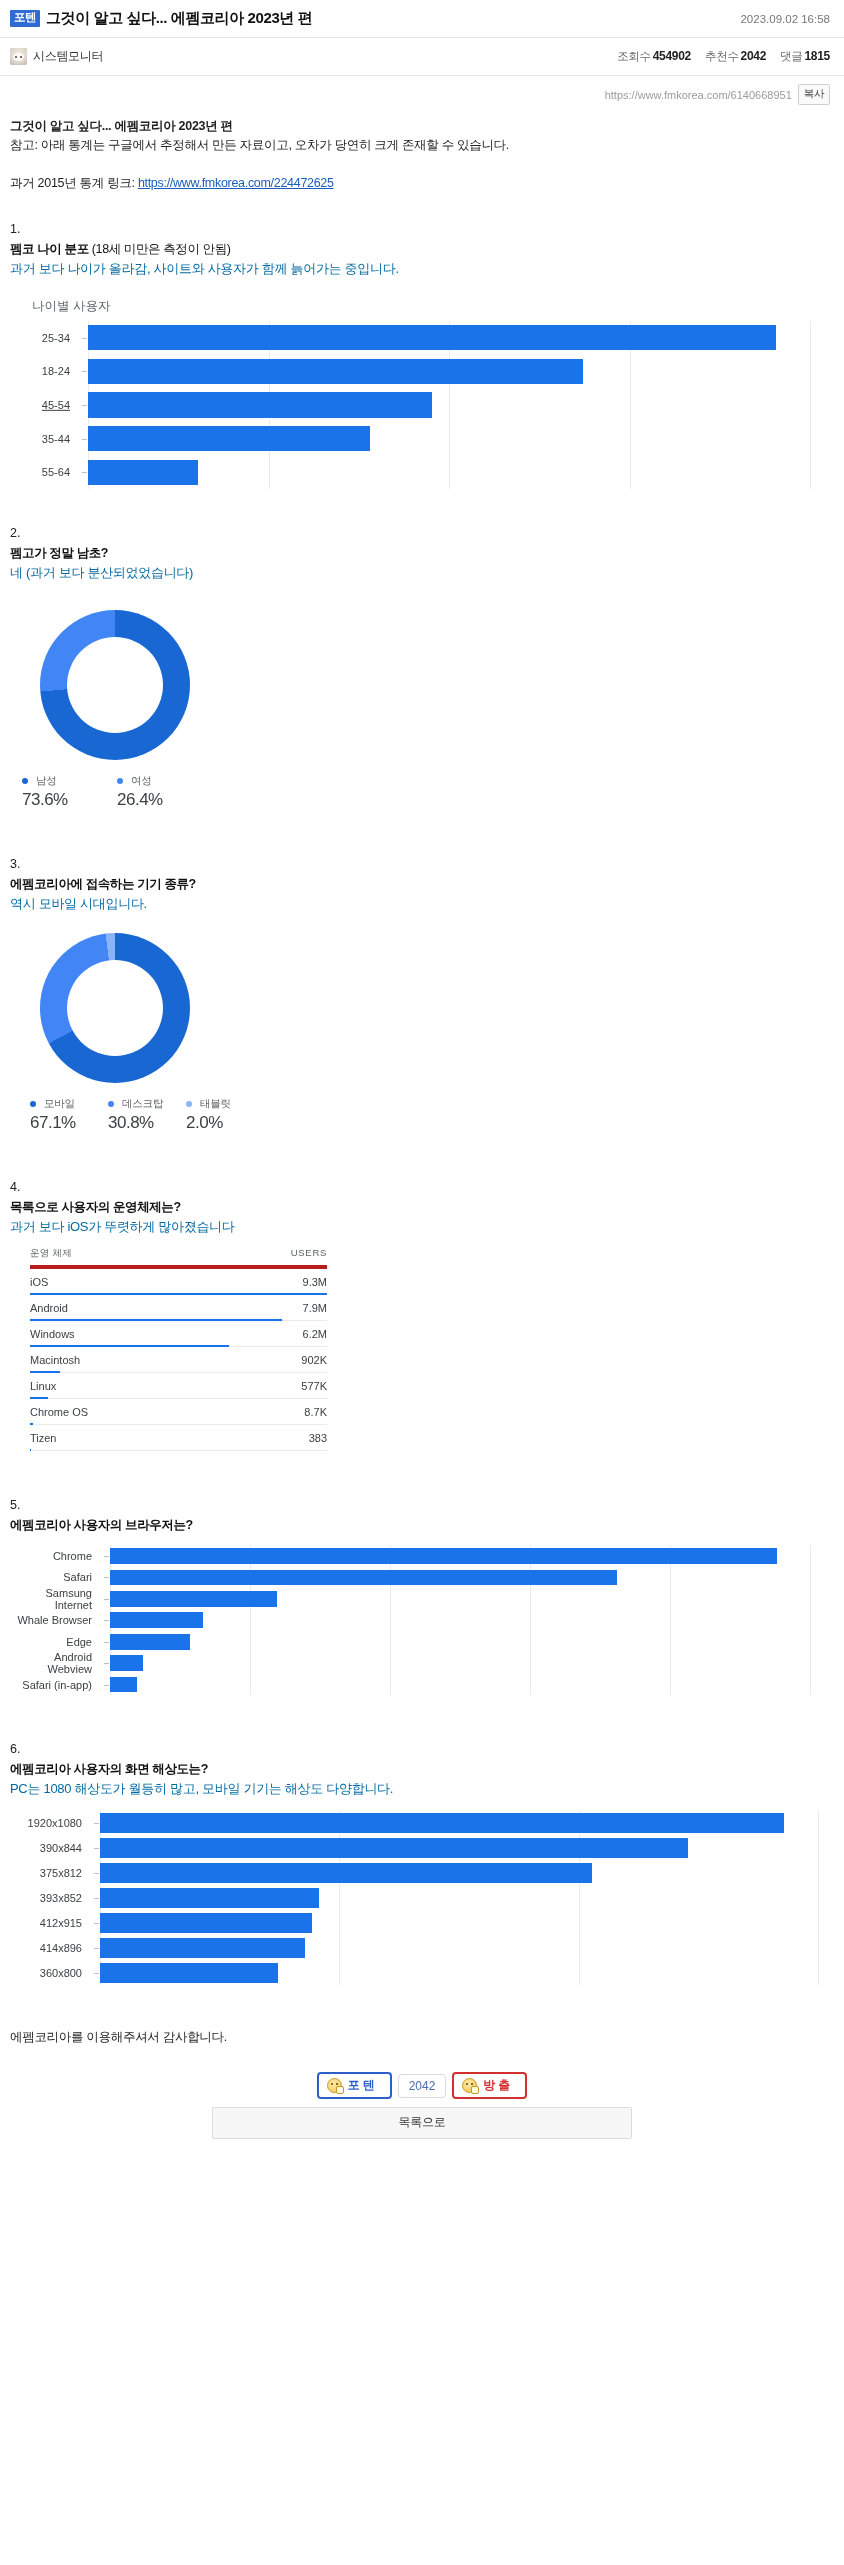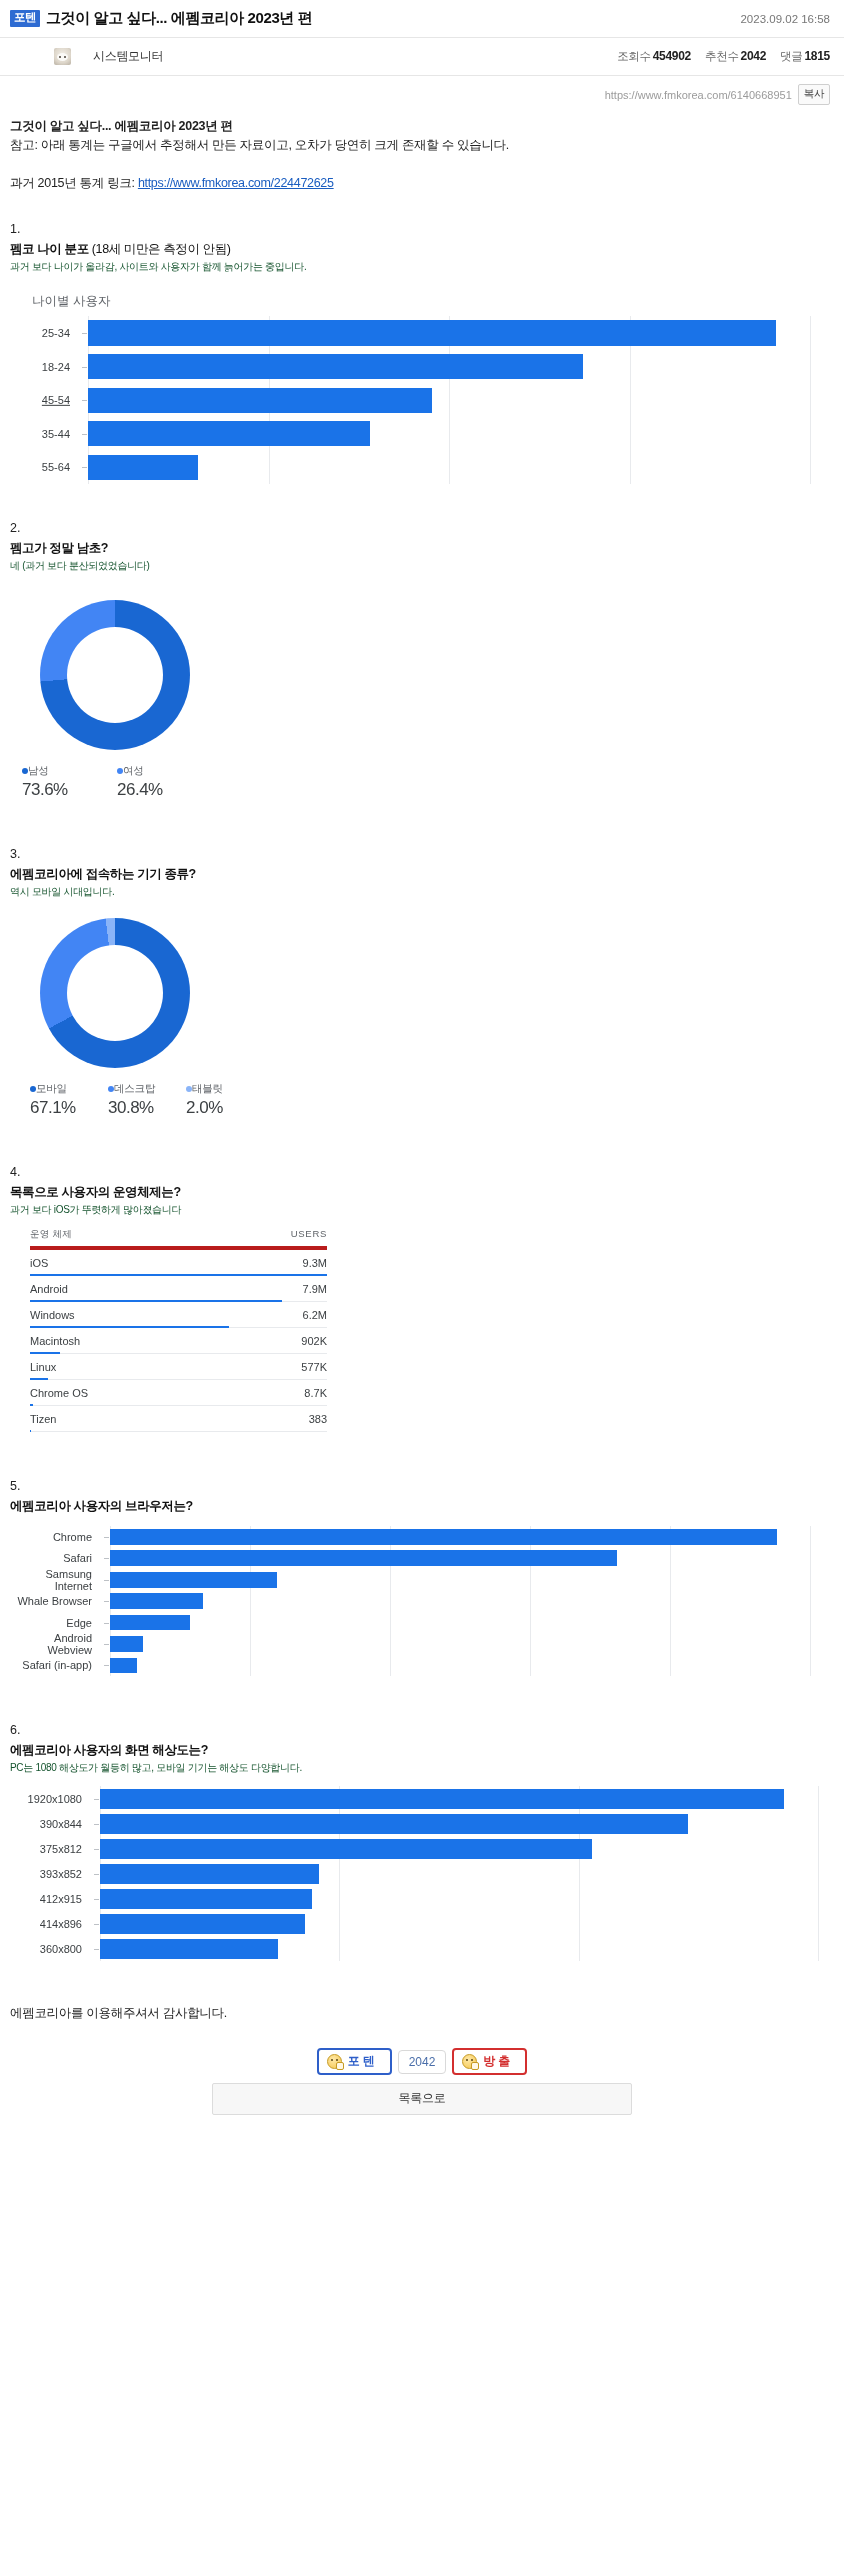--- a/index.html
+++ b/index.html
@@ -30,21 +30,21 @@
     font-size: 15px; font-weight: bold; color: #111;
     letter-spacing: -0.4px; white-space: nowrap;
   }
   .post-date { font-size: 11.5px; color: #777; white-space: nowrap; flex: none; }
 
   .meta-row {
     display: flex; align-items: center; justify-content: space-between;
     padding: 10px 14px 10px 10px;
     border-bottom: 1px solid #e6e6e6;
   }
-  .author-wrap { display: flex; align-items: center; gap: 22px; margin-left: 44px; }
+  .author-wrap { display: flex; align-items: center; gap: 6px; }
   .avatar {
     width: 17px; height: 17px; border-radius: 2px; flex: none;
     background: radial-gradient(circle at 50% 40%, #f3efe8 0%, #ded7cb 60%, #b8b0a2 100%);
     position: relative; overflow: hidden;
   }
   .avatar::before {
     content: ""; position: absolute; left: 3px; top: 5px;
     width: 11px; height: 8px; border-radius: 50%;
     background: #fbfaf7;
   }
@@ -75,21 +75,21 @@
   .line.b { font-weight: bold; }
   .line a { color: #1a5dc0; text-decoration: underline; }
   .spacer-10 { height: 10px; }
   .spacer-18 { height: 18px; }
   .spacer-26 { height: 26px; }
   .spacer-34 { height: 34px; }
   .spacer-44 { height: 44px; }
 
   .section-num { font-size: 12.5px; color: #222; line-height: 1.6; }
   .section-q { font-size: 12.5px; font-weight: bold; color: #111; letter-spacing: -0.4px; line-height: 1.6; }
-  .section-c { font-size: 10px; color: #14532d; letter-spacing: -0.3px; line-height: 1.6; }
+  .section-c { font-size: 13px; color: #0369a1; letter-spacing: -0.3px; line-height: 1.6; }
 
   
   .gchart { position: relative; font-family: "Liberation Sans", sans-serif; }
   .gchart-title { font-size: 12.5px; color: #5f6368; margin: 0 0 6px 22px; }
   .gbar-label {
     font-size: 11px; color: #3c4043; text-align: right;
     padding-right: 9px; flex: none; line-height: 1.12;
   }
   .gbar-fill { background: #1a73e8; height: 100%; }
   .gplot {
@@ -106,21 +106,21 @@
   .donut {
     width: 150px; height: 150px; border-radius: 50%;
     position: relative; margin-left: 30px;
   }
   .donut::after {
     content: ""; position: absolute; inset: 27px;
     background: #fff; border-radius: 50%;
   }
   .legend-row { display: flex; margin-top: 14px; }
   .legend-item { flex: none; }
-  .legend-head { display: flex; align-items: center; gap: 0; }
+  .legend-head { display: flex; align-items: center; gap: 8px; }
   .legend-dot { width: 6px; height: 6px; border-radius: 50%; flex: none; }
   .legend-name { font-size: 10.5px; color: #5f6368; letter-spacing: -0.2px; }
   .legend-val { font-size: 17px; color: #3c4043; margin-top: 2px; letter-spacing: -0.5px; }
 
   
   .os-table { width: 297px; margin-left: 20px; }
   .os-head {
     display: flex; justify-content: space-between;
     font-size: 9.5px; color: #5f6368; letter-spacing: 0.7px;
     padding-bottom: 5px; border-bottom: 4px solid #b91c1c;

